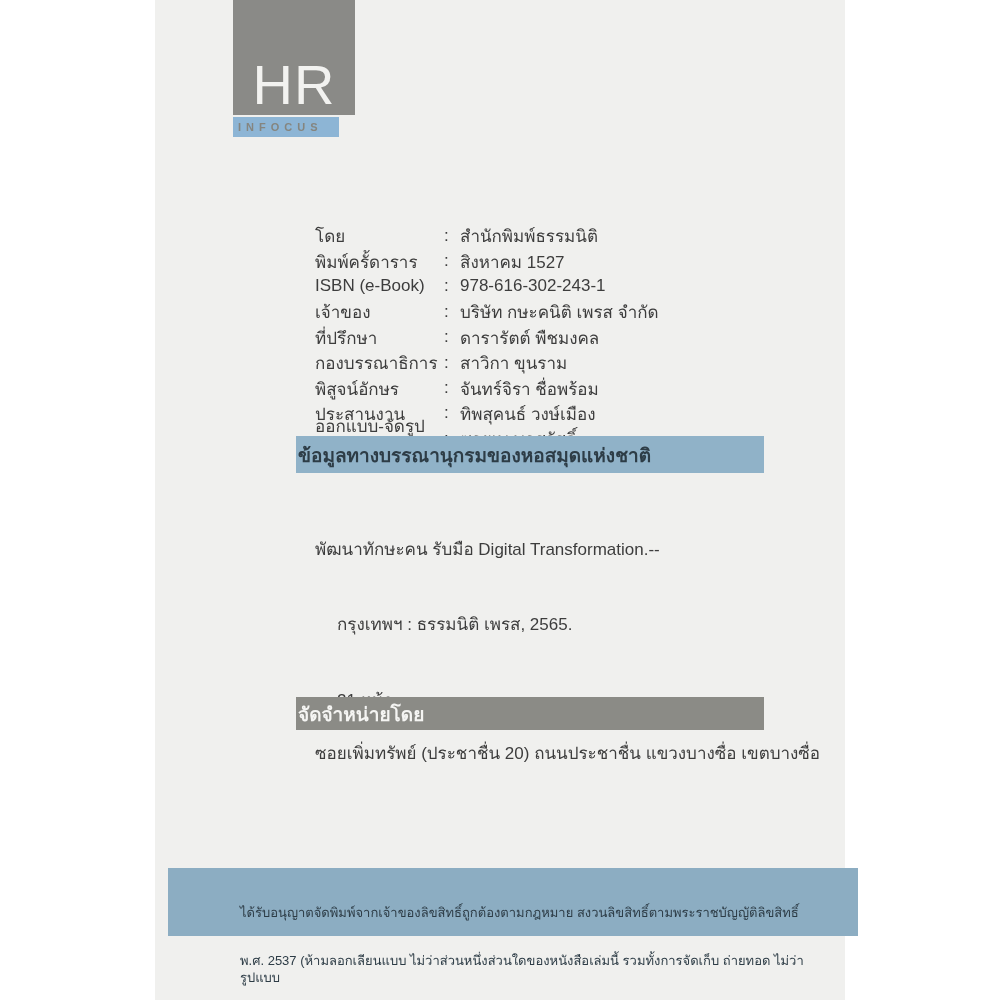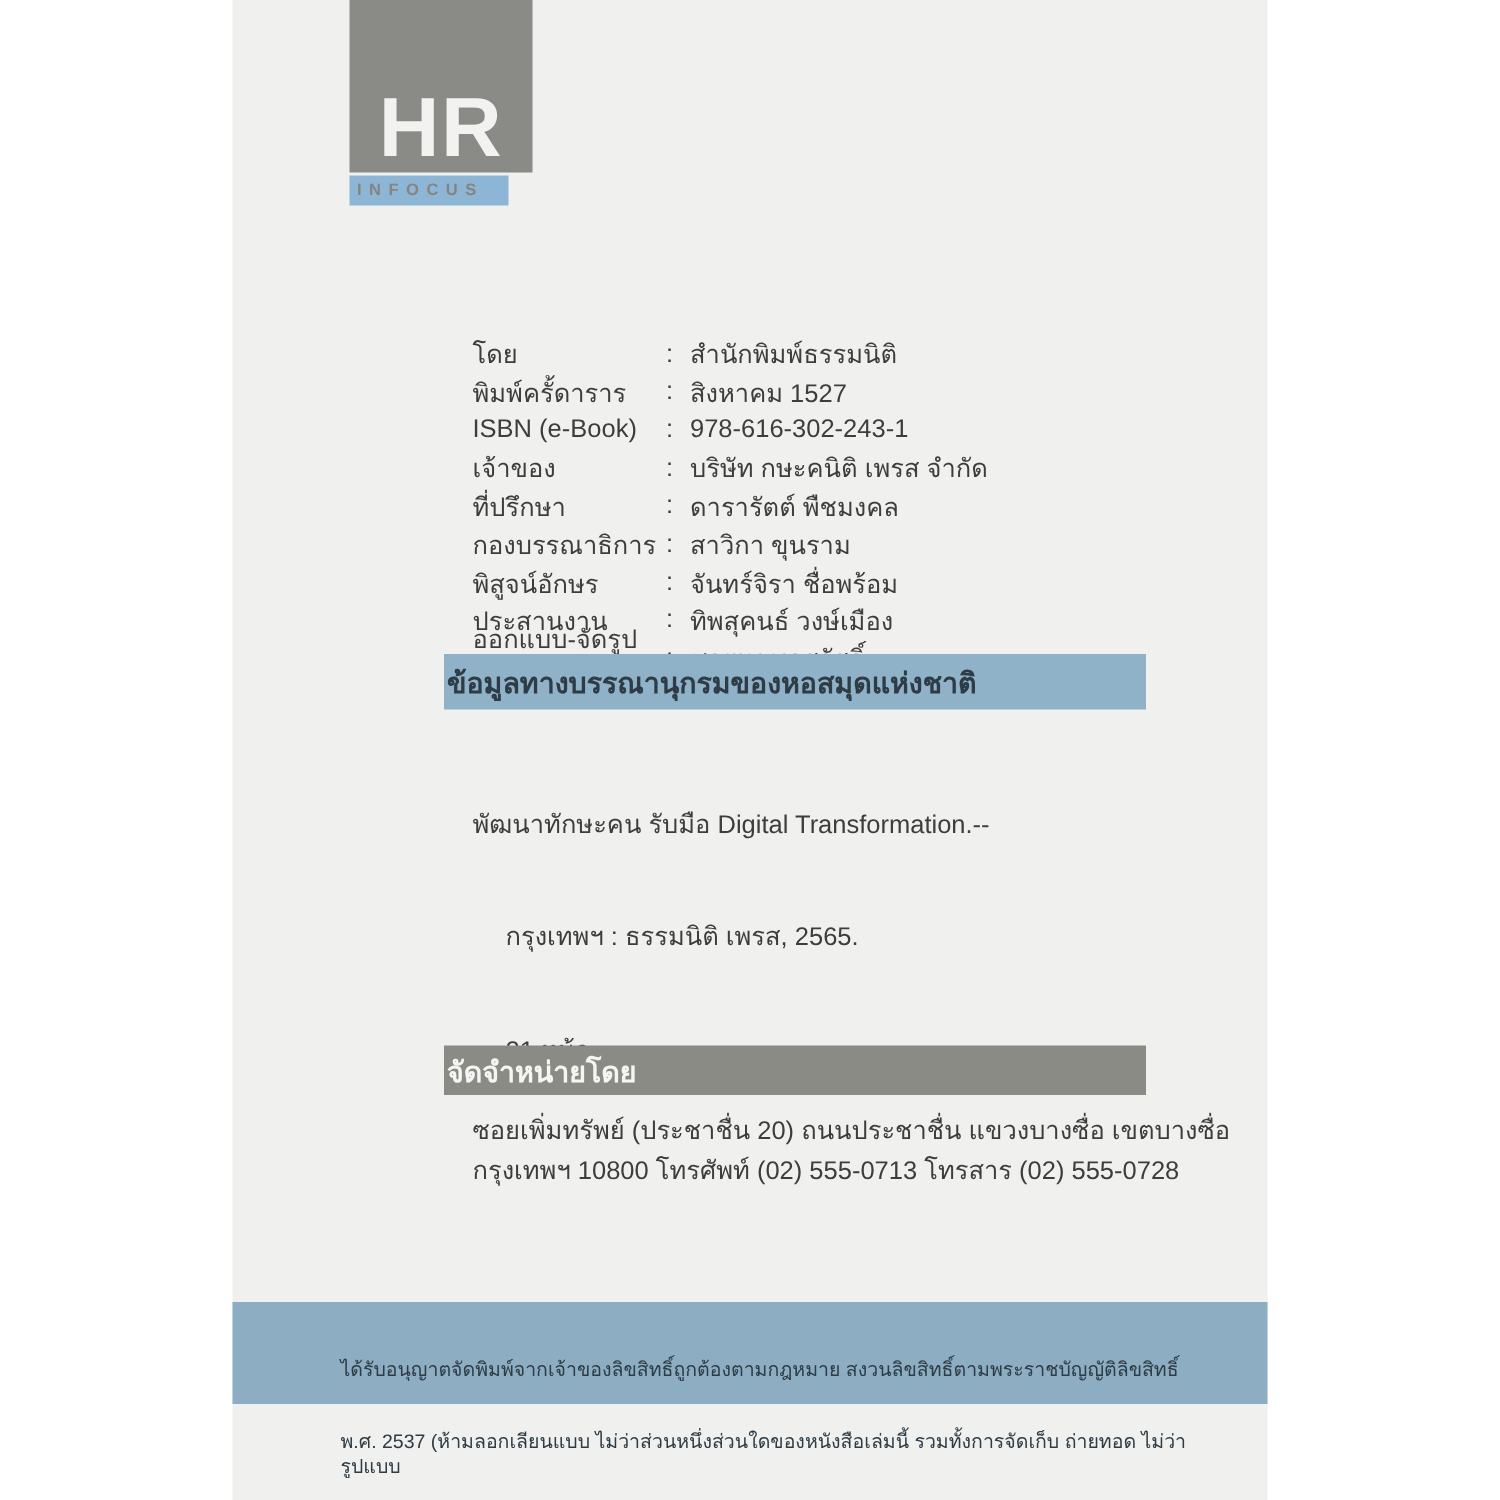--- a/index.html
+++ b/index.html
@@ -14,21 +14,21 @@
   }
   *{margin:0;padding:0;box-sizing:border-box;}
   html,body{width:1000px;height:1000px;background:#ffffff;overflow:hidden;
     font-family:"Liberation Sans","DejaVu Sans",sans-serif;color:var(--text);}
   .page{position:absolute;left:155px;top:0;width:690px;height:1000px;background:var(--page-bg);}
 
   
   .logo{position:absolute;left:78px;top:0;width:122px;}
   .logo-square{width:122px;height:115px;background:var(--logo-gray);
     display:flex;align-items:flex-end;justify-content:center;padding-bottom:2px;}
-  .logo-monogram{font-size:56px;font-weight:bold;color:#f2f2f0;letter-spacing:1px;line-height:1;}
+  .logo-monogram{font-size:56px;font-weight:normal;color:#f2f2f0;letter-spacing:1px;line-height:1;}
   .logo-bar{margin-top:2px;width:106px;height:20px;background:var(--logo-blue);
     display:flex;align-items:center;}
   .logo-subtitle{font-size:11px;font-weight:600;letter-spacing:5px;color:#85857f;text-indent:5px;}
 
   
   .credits{position:absolute;left:160px;top:191px;font-size:17px;margin-top:32px;}
   .credit-row{display:flex;height:25.4px;align-items:center;}
   .credit-label{width:129px;}
   .credit-colon{width:16px;}
 
@@ -40,21 +40,21 @@
 
   
   .cip{position:absolute;left:160px;top:486px;font-size:17px;line-height:25.3px;white-space:pre-wrap;}
   .cip .indent{padding-left:22px;}
   .cip .spacer{height:25.3px;}
 
   
   .address{position:absolute;left:160px;top:741px;font-size:17px;line-height:26.5px;}
 
   
-  .footer-band{position:absolute;left:0;top:868px;width:690px;height:68px;background:var(--footer-blue);
+  .footer-band{position:absolute;left:13px;top:868px;width:690px;height:68px;background:var(--footer-blue);
     color:var(--header-dark);}
   .footer-text{padding:4px 40px 0 72px;font-size:13px;line-height:16.3px;white-space:pre-wrap;}
 </style>
 </head>
 <body>
 
 <div class="page">
 
   <div class="logo">
     <div class="logo-square">
@@ -126,21 +126,20 @@
     <div>658.4063</div>
     
   </div>
 
   <div class="bar bar-gray">
     <span>จัดจำหน่ายโดย</span>
   </div>
 
   <div class="address">
     <div>ซอยเพิ่มทรัพย์ (ประชาชื่น 20) ถนนประชาชื่น แขวงบางซื่อ เขตบางซื่อ</div>
-    <div>กรุงเทพฯ 10800 โทรศัพท์ (02) 555-0713 โทรสาร (02) 555-0728</div>
   </div>
 
   <div class="footer-band">
     <div class="footer-text">
       <div>ได้รับอนุญาตจัดพิมพ์จากเจ้าของลิขสิทธิ์ถูกต้องตามกฎหมาย สงวนลิขสิทธิ์ตามพระราชบัญญัติลิขสิทธิ์</div>
       <div>พ.ศ. 2537 (ห้ามลอกเลียนแบบ ไม่ว่าส่วนหนึ่งส่วนใดของหนังสือเล่มนี้ รวมทั้งการจัดเก็บ ถ่ายทอด ไม่ว่ารูปแบบ</div>
       
       
     </div>
   </div>

